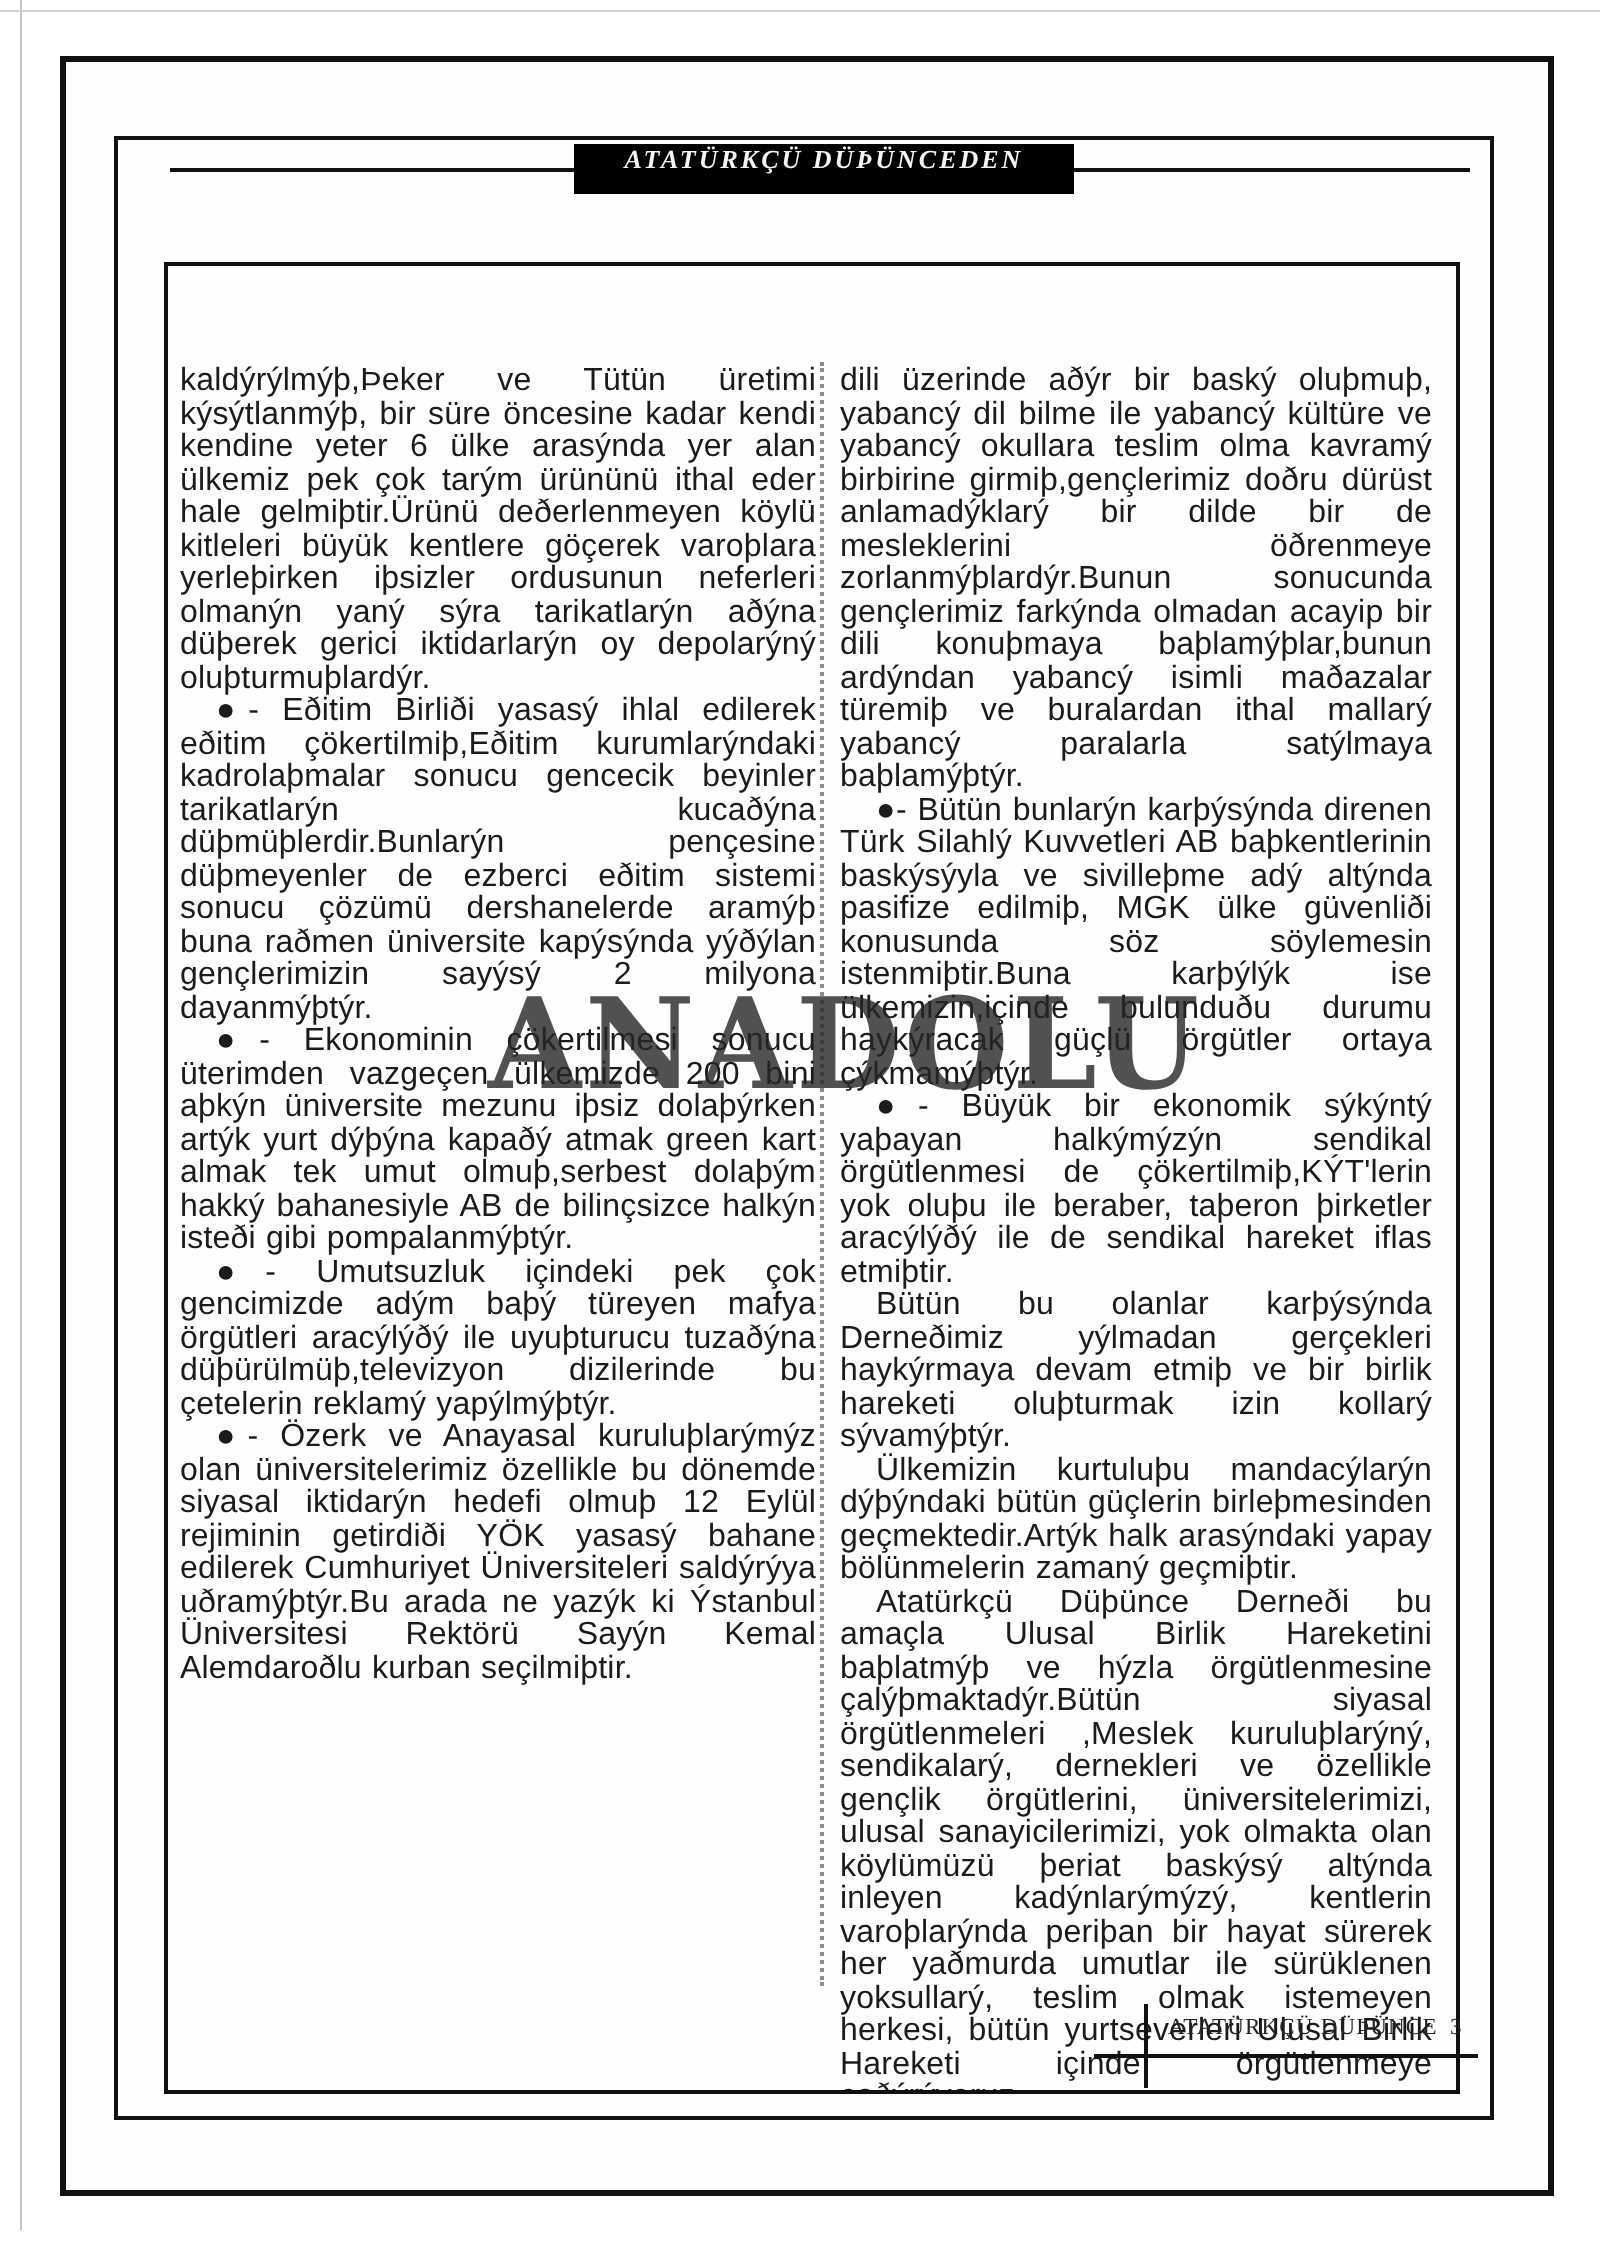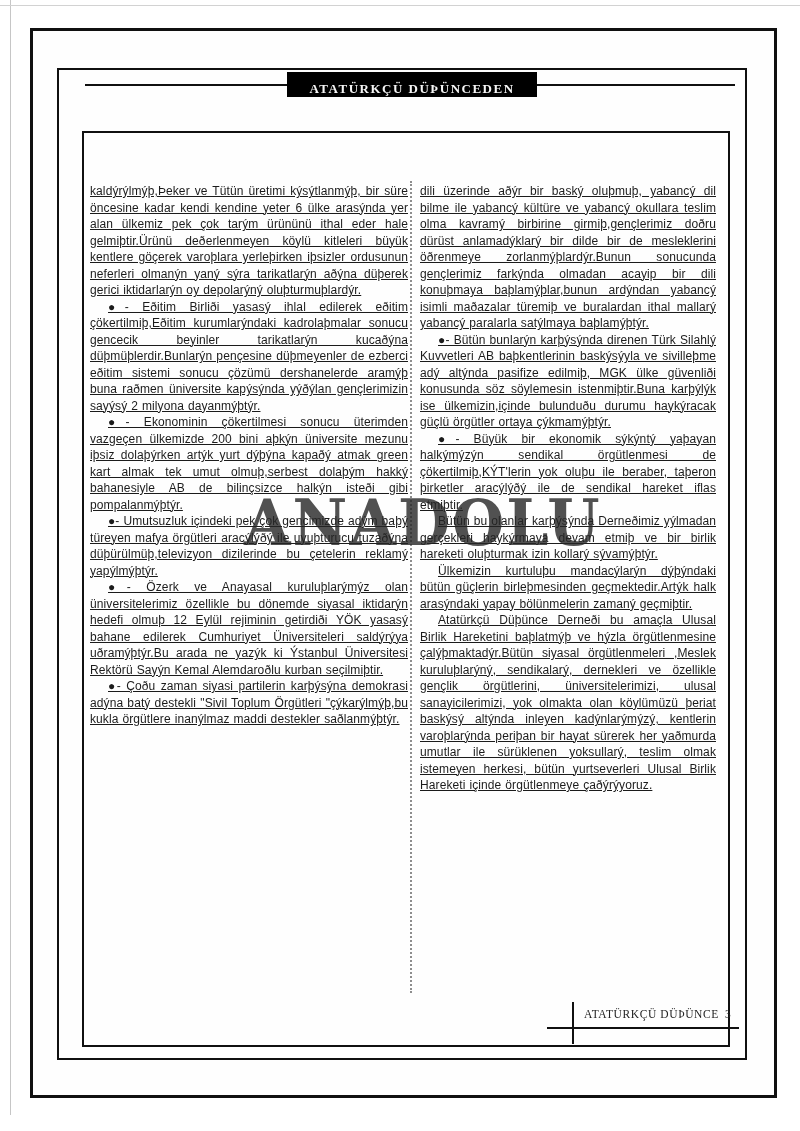--- a/index.html
+++ b/index.html
@@ -17,41 +17,41 @@
   }
   .inner-frame{
     position:absolute;left:57px;top:68px;width:686px;height:988px;
     border:2px solid #101010;
   }
   .header-rule{
     position:absolute;left:85px;top:84px;width:650px;height:2px;background:#101010;
   }
   .header-bar{
     position:absolute;left:287px;top:72px;width:250px;height:25px;background:#000;
-    display:flex;align-items:flex-end;justify-content:center;
+    display:flex;align-items:flex-start;justify-content:center;font-style:italic;
   }
   .header-bar span{
     color:#f5f5f5;font-family:"Liberation Serif", serif;font-weight:bold;
     font-size:13px;letter-spacing:1.5px;white-space:nowrap;
   }
   .content-box{
     position:absolute;left:82px;top:131px;width:644px;height:862px;
     border:2px solid #101010;overflow:hidden;display:flex;
     padding-top:50px;box-sizing:content-box;
   }
   .col{overflow:hidden;}
   .col.left{width:318px;margin-left:6px;}
   .col.right{width:296px;margin-left:8px;}
   .divider{
     width:0;border-left:2px dotted #8d8d8d;margin-left:2px;margin-top:-2px;
     height:812px;align-self:flex-start;
   }
   .para{
-    margin:0;font-size:12px;line-height:16.5px;text-align:justify;
-    letter-spacing:0.1px;word-spacing:0.5px;text-decoration:underline;
+    margin:0;font-size:16px;line-height:16.5px;text-align:justify;
+    letter-spacing:0.1px;word-spacing:0.5px;
   }
   .para.ind{text-indent:18px;}
   .watermark{
     position:absolute;left:244px;top:488px;width:330px;
     font-family:"DejaVu Serif", serif;font-weight:bold;font-size:60px;
     letter-spacing:2px;color:rgba(38,38,38,0.8);white-space:nowrap;
     transform:scaleY(1.05);z-index:5;
   }
   .footer-vline{position:absolute;left:572px;top:1002px;width:2px;height:42px;background:#101010;}
   .footer-hline{position:absolute;left:547px;top:1027px;width:192px;height:2px;background:#101010;}
@@ -79,21 +79,20 @@
   <span>ATATÜRKÇÜ DÜÞÜNCEDEN</span>
 </div>
 
 <div class="content-box">
   <div class="col left">
       <p class="para">kaldýrýlmýþ,Þeker ve Tütün üretimi kýsýtlanmýþ, bir süre öncesine kadar kendi kendine yeter 6 ülke arasýnda yer alan ülkemiz pek çok tarým ürününü ithal eder hale gelmiþtir.Ürünü deðerlenmeyen köylü kitleleri büyük kentlere göçerek varoþlara yerleþirken iþsizler ordusunun neferleri olmanýn yaný sýra tarikatlarýn aðýna düþerek gerici iktidarlarýn oy depolarýný oluþturmuþlardýr.</p>
       <p class="para ind">●- Eðitim Birliði yasasý ihlal edilerek eðitim çökertilmiþ,Eðitim kurumlarýndaki kadrolaþmalar sonucu gencecik beyinler tarikatlarýn kucaðýna düþmüþlerdir.Bunlarýn pençesine düþmeyenler de ezberci eðitim sistemi sonucu çözümü dershanelerde aramýþ buna raðmen üniversite kapýsýnda yýðýlan gençlerimizin sayýsý 2 milyona dayanmýþtýr.</p>
       <p class="para ind">●- Ekonominin çökertilmesi sonucu üterimden vazgeçen ülkemizde 200 bini aþkýn üniversite mezunu iþsiz dolaþýrken artýk yurt dýþýna kapaðý atmak green kart almak tek umut olmuþ,serbest dolaþým hakký bahanesiyle AB de bilinçsizce halkýn isteði gibi pompalanmýþtýr.</p>
       <p class="para ind">●- Umutsuzluk içindeki pek çok gencimizde adým baþý türeyen mafya örgütleri aracýlýðý ile uyuþturucu tuzaðýna düþürülmüþ,televizyon dizilerinde bu çetelerin reklamý yapýlmýþtýr.</p>
       <p class="para ind">●- Özerk ve Anayasal kuruluþlarýmýz olan üniversitelerimiz özellikle bu dönemde siyasal iktidarýn hedefi olmuþ 12 Eylül rejiminin getirdiði YÖK yasasý bahane edilerek Cumhuriyet Üniversiteleri saldýrýya uðramýþtýr.Bu arada ne yazýk ki Ýstanbul Üniversitesi Rektörü Sayýn Kemal Alemdaroðlu kurban seçilmiþtir.</p>
-      <p class="para ind">●- Çoðu zaman siyasi partilerin karþýsýna demokrasi adýna batý destekli "Sivil Toplum Örgütleri "çýkarýlmýþ,bu kukla örgütlere inanýlmaz maddi destekler saðlanmýþtýr.</p>
     </div>
   <div class="divider"></div>
   <div class="col right">
       <p class="para">dili üzerinde aðýr bir baský oluþmuþ, yabancý dil bilme ile yabancý kültüre ve yabancý okullara teslim olma kavramý birbirine girmiþ,gençlerimiz doðru dürüst anlamadýklarý bir dilde bir de mesleklerini öðrenmeye zorlanmýþlardýr.Bunun sonucunda gençlerimiz farkýnda olmadan acayip bir dili konuþmaya baþlamýþlar,bunun ardýndan yabancý isimli maðazalar türemiþ ve buralardan ithal mallarý yabancý paralarla satýlmaya baþlamýþtýr.</p>
       <p class="para ind">●- Bütün bunlarýn karþýsýnda direnen Türk Silahlý Kuvvetleri AB baþkentlerinin baskýsýyla ve sivilleþme adý altýnda pasifize edilmiþ, MGK ülke güvenliði konusunda söz söylemesin istenmiþtir.Buna karþýlýk ise ülkemizin,içinde bulunduðu durumu haykýracak güçlü örgütler ortaya çýkmamýþtýr.</p>
       <p class="para ind">●- Büyük bir ekonomik sýkýntý yaþayan halkýmýzýn sendikal örgütlenmesi de çökertilmiþ,KÝT'lerin yok oluþu ile beraber, taþeron þirketler aracýlýðý ile de sendikal hareket iflas etmiþtir.</p>
       <p class="para ind">Bütün bu olanlar karþýsýnda Derneðimiz yýlmadan gerçekleri haykýrmaya devam etmiþ ve bir birlik hareketi oluþturmak izin kollarý sývamýþtýr.</p>
       <p class="para ind">Ülkemizin kurtuluþu mandacýlarýn dýþýndaki bütün güçlerin birleþmesinden geçmektedir.Artýk halk arasýndaki yapay bölünmelerin zamaný geçmiþtir.</p>
       <p class="para ind">Atatürkçü Düþünce Derneði bu amaçla Ulusal Birlik Hareketini baþlatmýþ ve hýzla örgütlenmesine çalýþmaktadýr.Bütün siyasal örgütlenmeleri ,Meslek kuruluþlarýný, sendikalarý, dernekleri ve özellikle gençlik örgütlerini, üniversitelerimizi, ulusal sanayicilerimizi, yok olmakta olan köylümüzü þeriat baskýsý altýnda inleyen kadýnlarýmýzý, kentlerin varoþlarýnda periþan bir hayat sürerek her yaðmurda umutlar ile sürüklenen yoksullarý, teslim olmak istemeyen herkesi, bütün yurtseverleri Ulusal Birlik Hareketi içinde örgütlenmeye çaðýrýyoruz.</p>
     </div>

